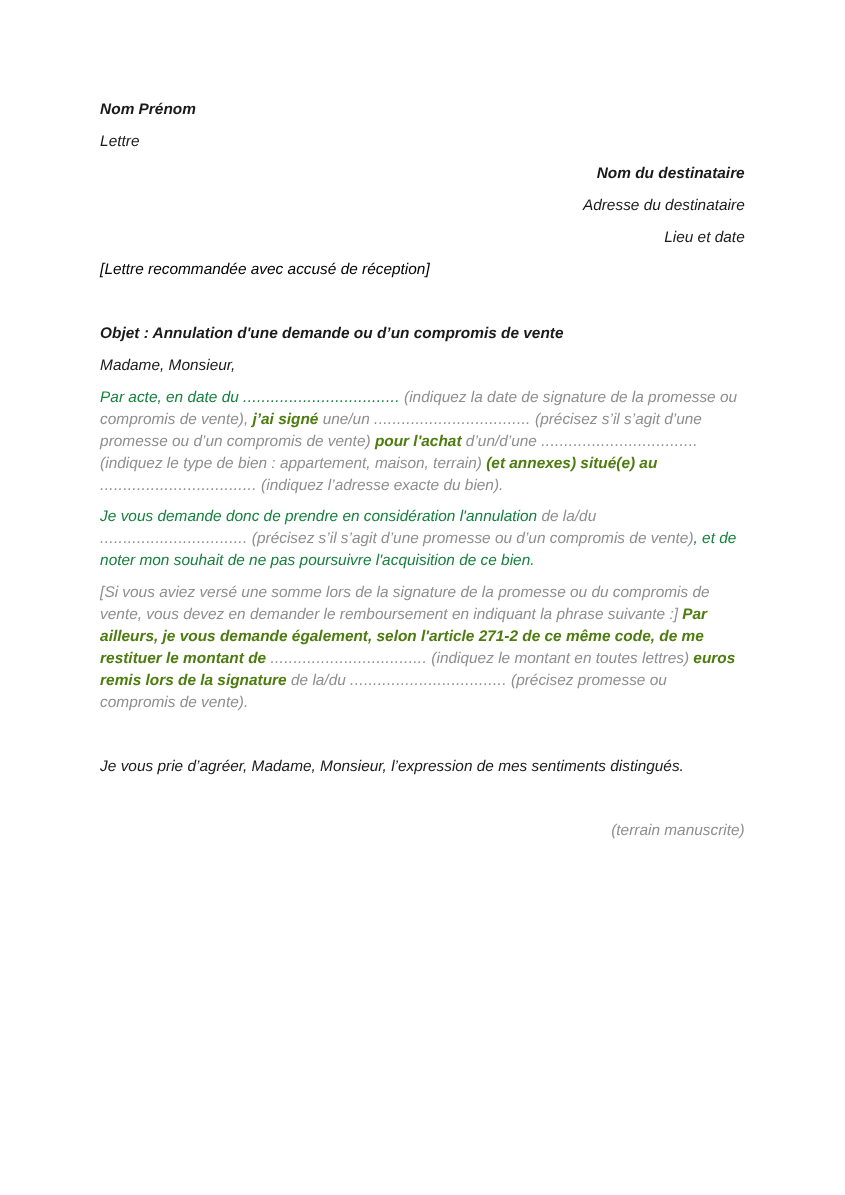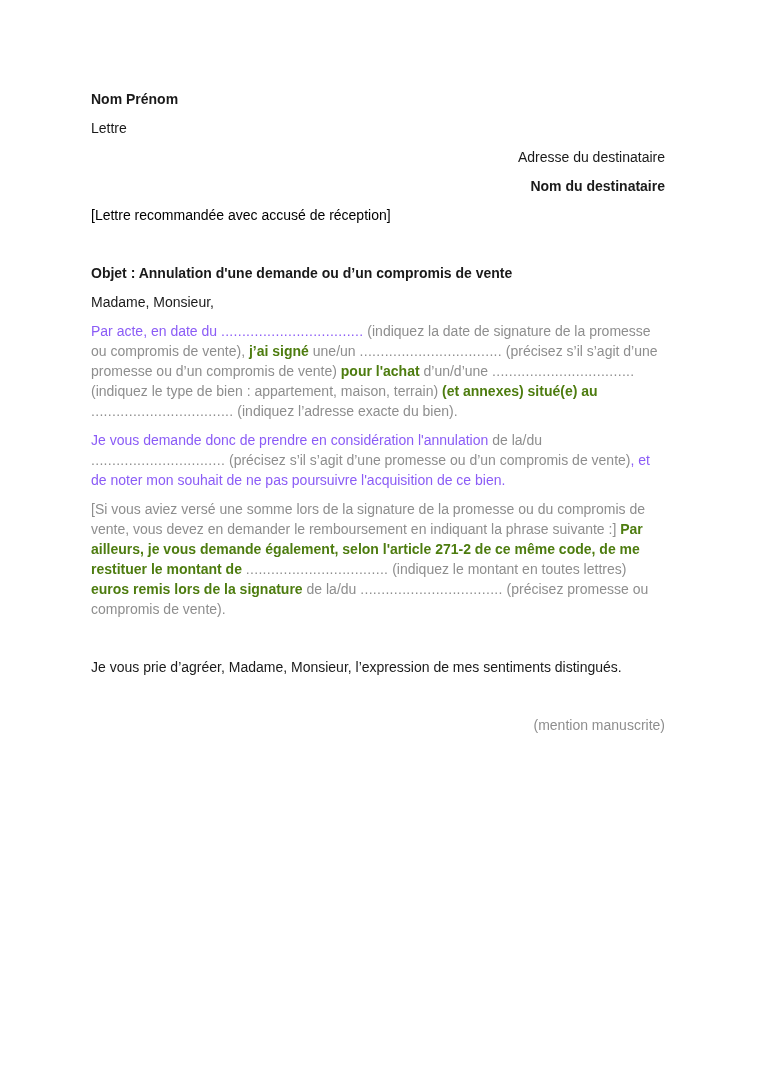--- a/index.html
+++ b/index.html
@@ -13,41 +13,42 @@
     height: 1086px;
     box-sizing: border-box;
     background: #ffffff;
     padding: 89px 91px 0 91px;
     font-family: "Liberation Sans", sans-serif;
     font-size: 14px;
     line-height: 20px;
     color: #1a1a1a;
     overflow: hidden;
   }
-  p { margin: 0 12px 9px 0; }
+  p { margin: 0 0 9px 0; font-style: italic; }
   .bold { font-weight: bold; }
   .right { text-align: right; }
   .blue { color: #000000; }
   .spacer { height: 29px; }
   
-  .n { color: #8b5cf6; }
+  .n { color: #15803d; }
   .b { color: #4d7c0f; font-weight: bold; }
   .g { color: #8e8e8e; }
   .dots { word-break: break-all; letter-spacing: 0.3px; }
 </style>
 </head>
 <body>
 
 <div class="page">
 
   <p class="bold">Nom Prénom</p>
   <p>Lettre</p>
 
+  <p class="right bold">Nom du destinataire</p>
   <p class="right">Adresse du destinataire</p>
-  <p class="right bold">Nom du destinataire</p>
+  <p class="right">Lieu et date</p>
 
   <p class="blue">[Lettre recommandée avec accusé de réception]</p>
 
   <div class="spacer"></div>
 
   <p class="bold">Objet : Annulation d'une demande ou d’un compromis de vente</p>
 
   <p>Madame, Monsieur,</p>
 
   <p>
@@ -62,15 +63,15 @@
   <p>
     <span class="g">[Si vous aviez versé une somme lors de la signature de la promesse ou du compromis de vente, vous devez en demander le remboursement en indiquant la phrase suivante :] </span><span class="b">Par ailleurs, je vous demande également, selon l'article 271-2 de ce même code, de me restituer le montant de </span><span class="g dots">..................................</span><span class="g"> (indiquez le montant en toutes lettres) </span><span class="b">euros remis lors de la signature </span><span class="g">de la/du </span><span class="g dots">..................................</span><span class="g"> (précisez promesse ou compromis de vente).</span>
   </p>
 
   <div class="spacer"></div>
 
   <p>Je vous prie d’agréer, Madame, Monsieur, l’expression de mes sentiments distingués.</p>
 
   <div class="spacer"></div>
 
-  <p class="right g">(mention manuscrite)</p>
+  <p class="right g">(terrain manuscrite)</p>
 
 </div>
 
 </body></html>

